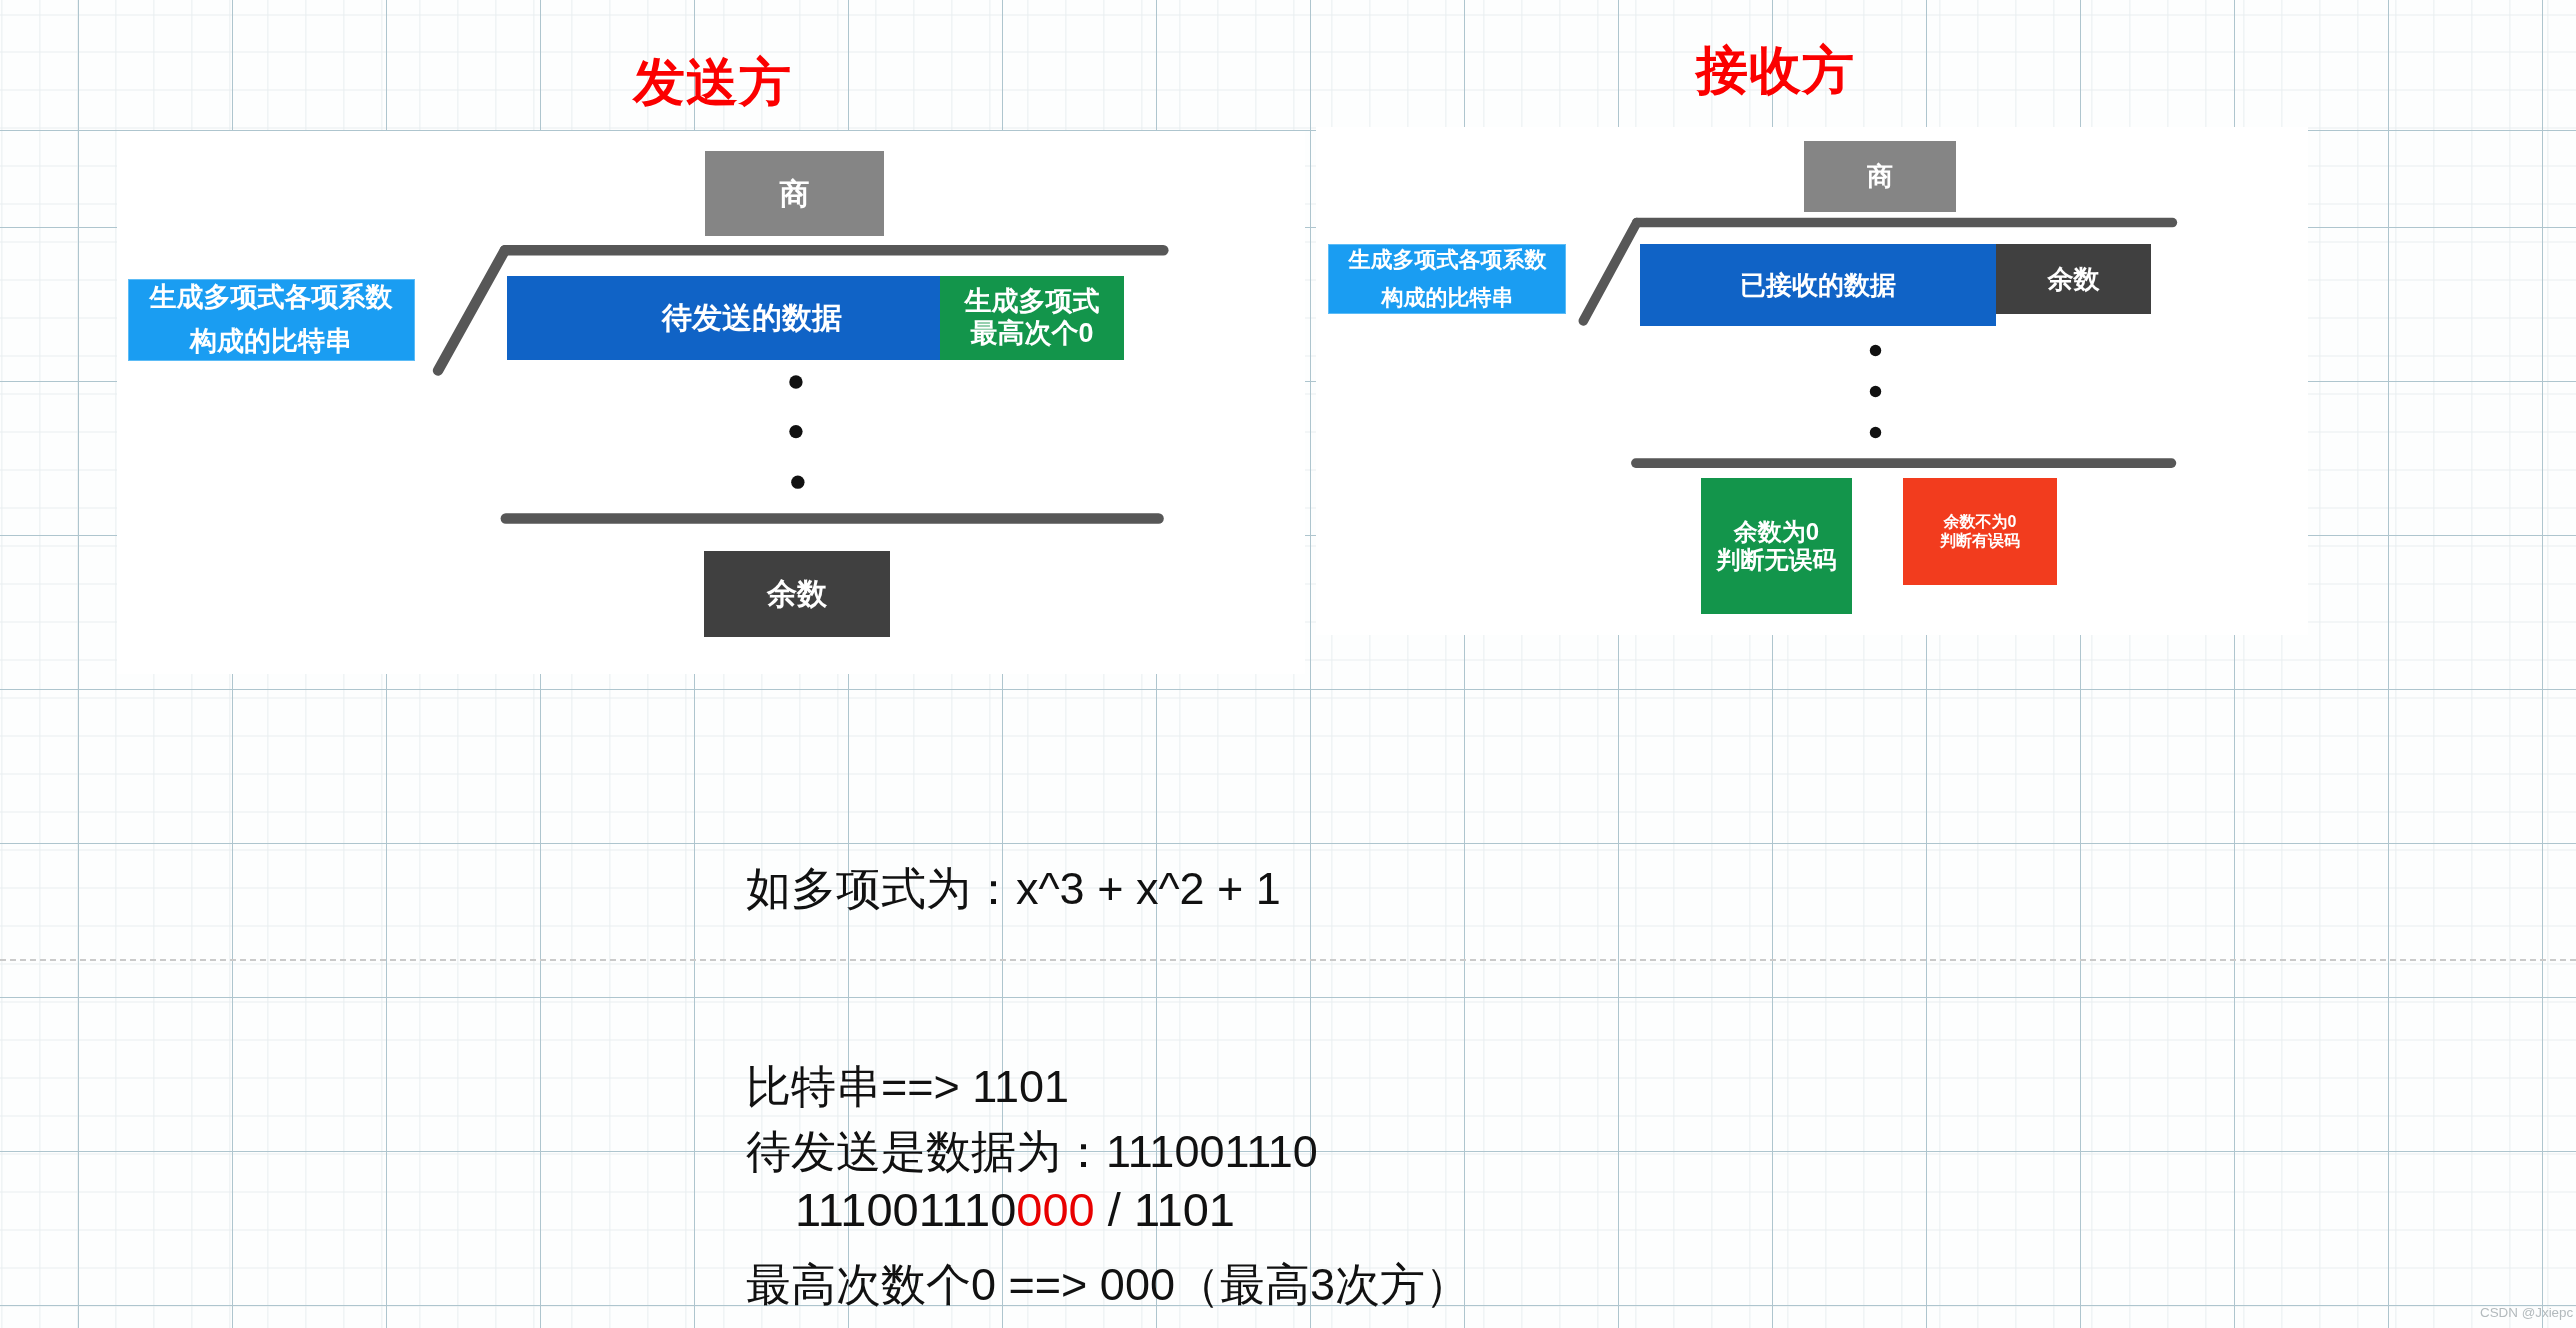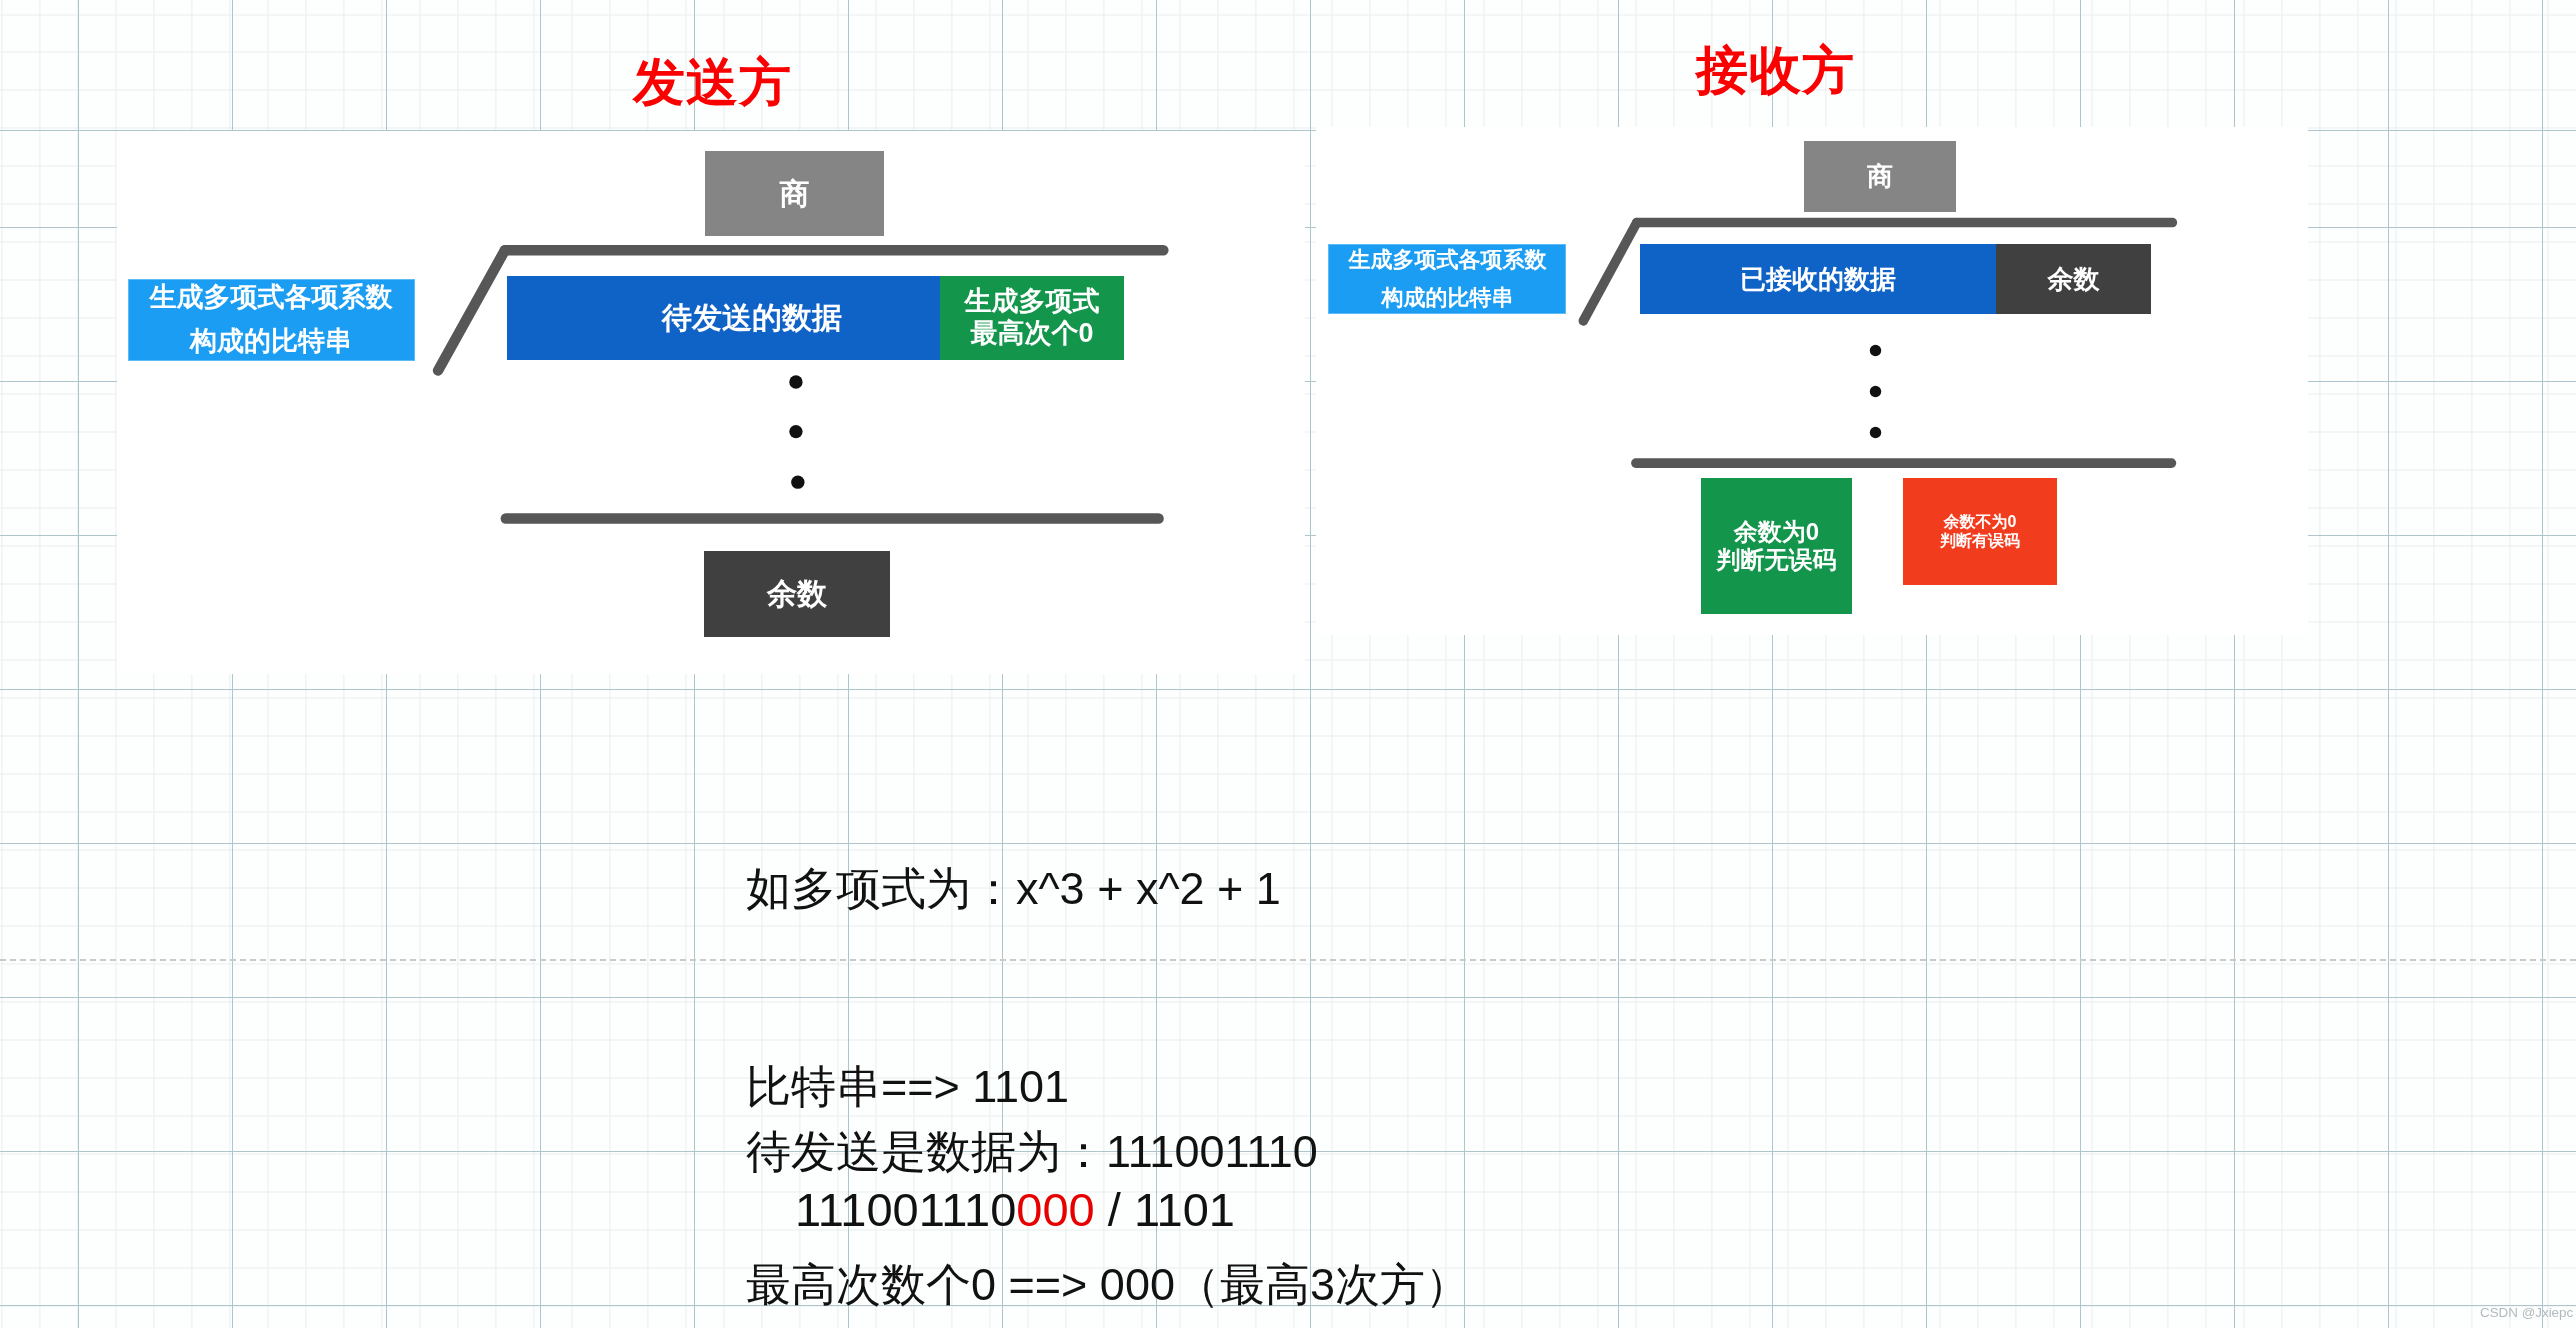--- a/index.html
+++ b/index.html
@@ -40,21 +40,21 @@
   .bracket{position:absolute;left:0;top:0;}
   
   #l-quotient{left:588px;top:20px;width:179px;height:85px;font-size:30px;}
   #l-divisor {left:10.5px;top:148px;width:287px;height:82px;font-size:27px;}
   #l-dividend{left:390px;top:145px;width:434px;height:84px;font-size:30px;padding-left:28px;}
   #l-append  {left:823px;top:145px;width:184px;height:84px;font-size:27px;}
   #l-remain  {left:587px;top:420px;width:186px;height:86px;font-size:30px;}
   
   #r-quotient{left:488px;top:14.3px;width:152px;height:71px;font-size:26px;}
   #r-divisor {left:12.4px;top:117px;width:238px;height:70px;font-size:22px;}
-  #r-dividend{left:324px;top:117px;width:356px;height:70px;font-size:26px;}
+  #r-dividend{left:324px;top:117px;width:356px;height:82px;font-size:26px;}
   #r-remain  {left:680px;top:117px;width:155px;height:70px;font-size:26px;}
   #r-ok      {left:385px;top:351px;width:151px;height:136px;font-size:24px;}
   #r-err     {left:587px;top:351px;width:154px;height:107px;font-size:16px;}
   
   .notes{
     position:absolute;color:#111111;font-size:45px;line-height:66px;
     white-space:pre-wrap;
   }
   #notes-top{left:746px;top:724px;}
   #note-send{left:746px;top:987px;font-size:45px;}

